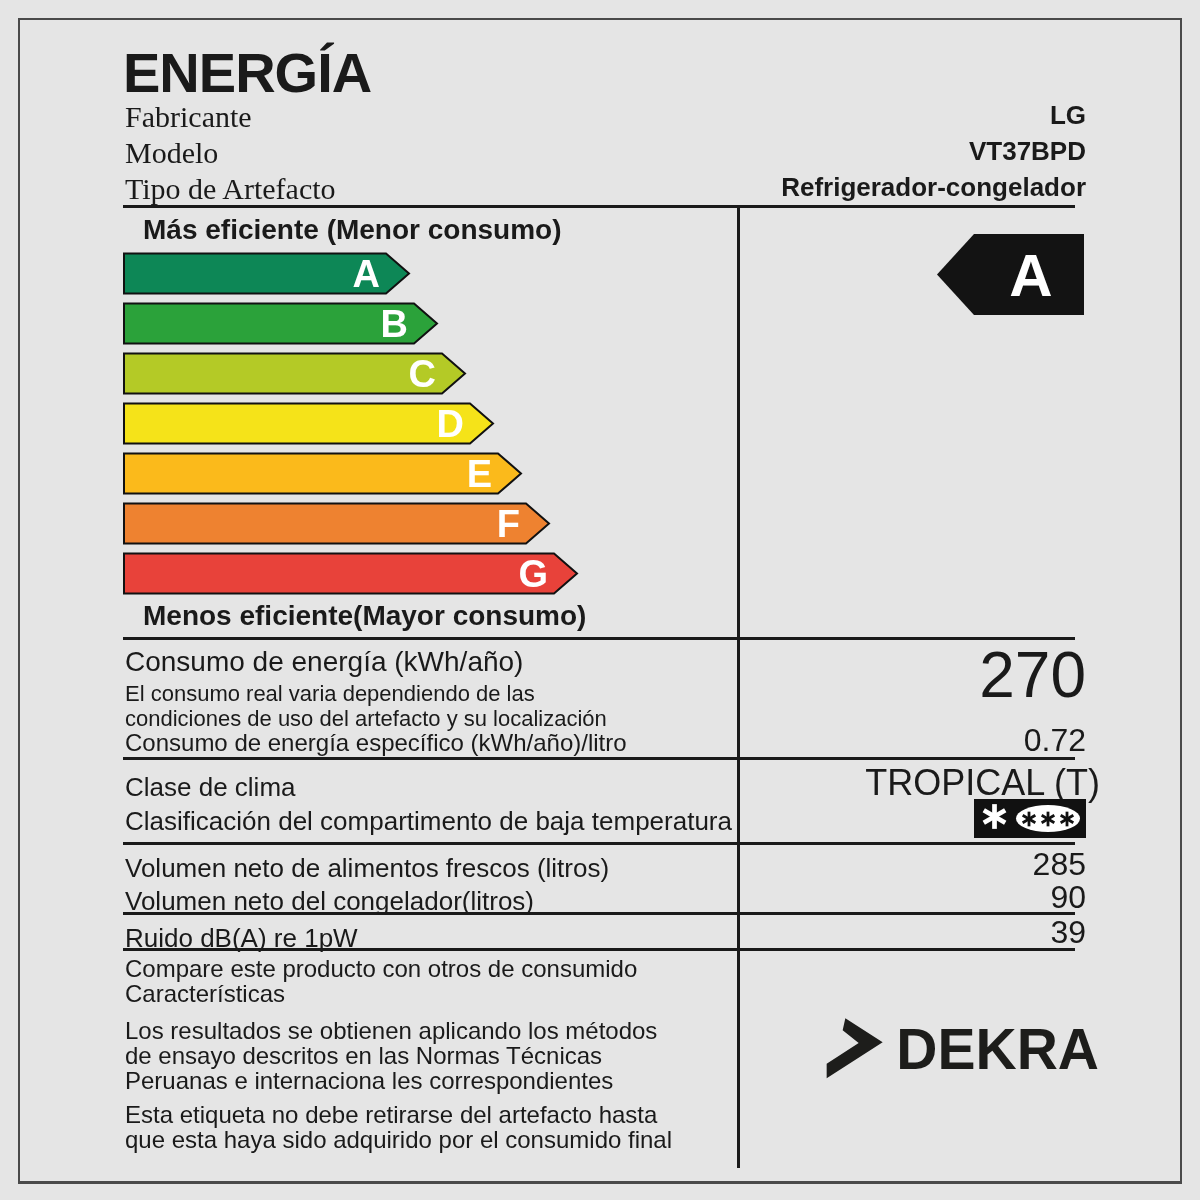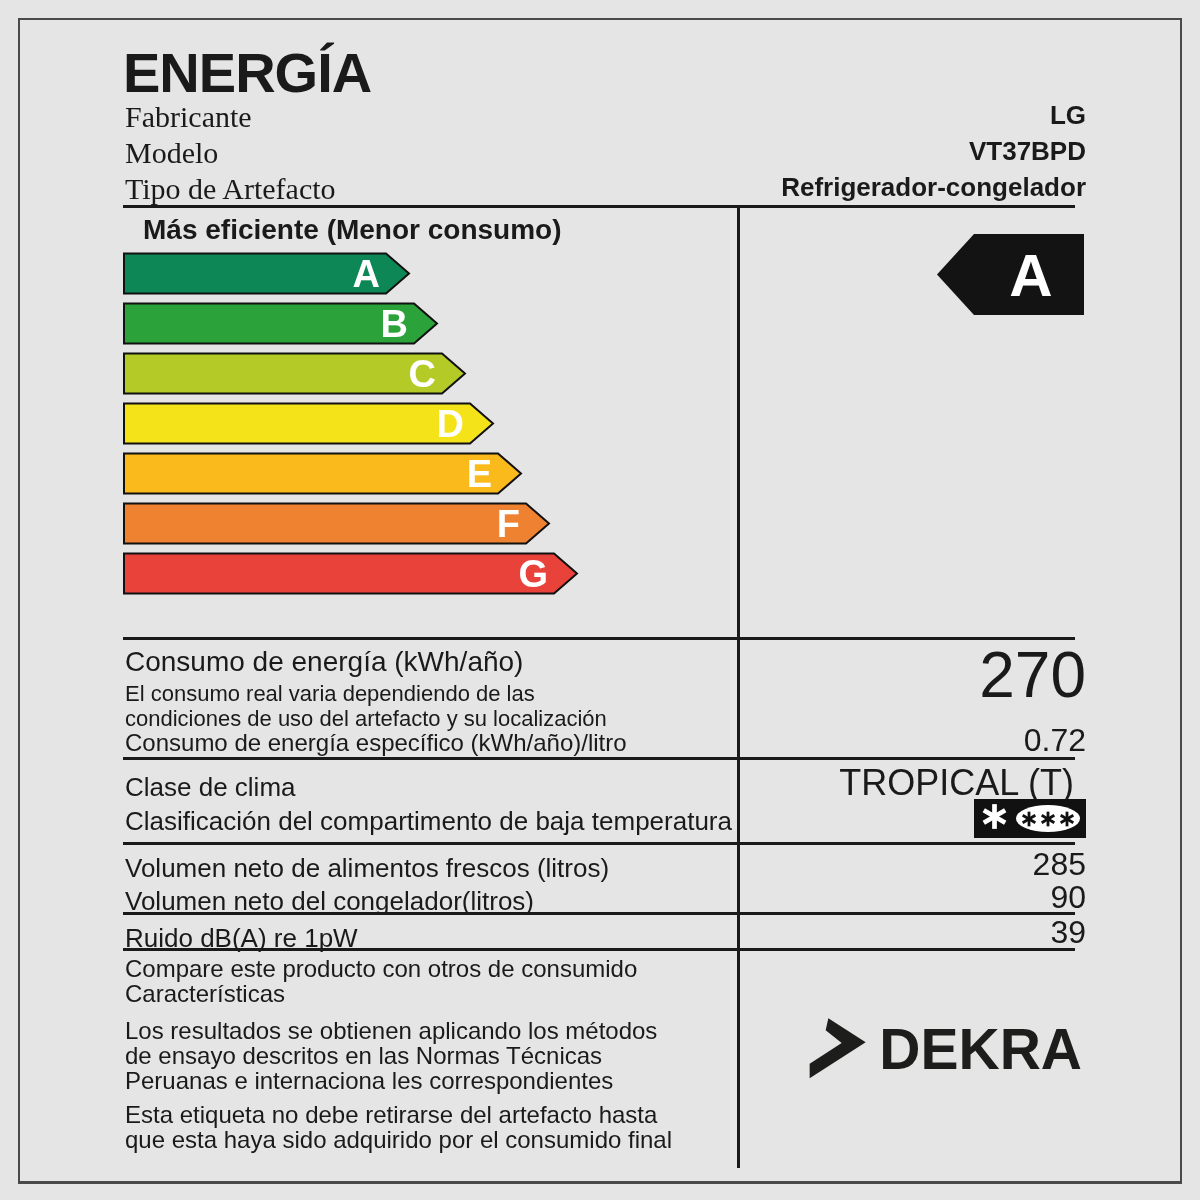--- a/index.html
+++ b/index.html
@@ -14,27 +14,27 @@
   .prow-label{left:125px;font-size:30px;font-family:Liberation Serif, serif;}
   .prow-value{right:125px;font-size:26px;font-weight:bold;text-align:right;}
   .hline{position:absolute;left:123px;width:952px;height:3px;background:#1a1a1a;}
   .vline{position:absolute;left:737px;top:205px;width:3px;height:963px;background:#1a1a1a;}
   .caption{left:125px;font-size:28px;font-weight:bold;margin-left:18px;}
   .scale{left:123px;top:252px;display:flex;flex-direction:column;gap:7px;}
   .metric-label{left:125px;font-size:26px;}
   .metric-note{left:125px;font-size:22px;}
   .metric-value{right:125px;text-align:right;font-size:32px;}
   .big-value{right:125px;text-align:right;font-size:64px;line-height:1;}
-  .climate-value{right:137px;text-align:right;font-size:36px;margin-left:22px;}
+  .climate-value{right:111px;text-align:right;font-size:36px;margin-left:22px;}
   .badge{position:absolute;right:125px;top:799px;width:112px;height:39px;background:#111;
     display:flex;align-items:center;justify-content:center;gap:8px;padding:0 4px;box-sizing:border-box;}
   .pill{width:64px;height:27px;background:#fff;border-radius:50%;
     display:flex;align-items:center;justify-content:center;gap:3px;}
   .foot{left:125px;font-size:24px;line-height:25px;}
-  .dekra{position:absolute;right:129px;top:1016px;display:flex;align-items:center;gap:12px;}
+  .dekra{position:absolute;right:112px;top:1016px;display:flex;align-items:center;gap:12px;}
   .dekra-text{font-size:57px;font-weight:bold;color:#1d1d1b;letter-spacing:0px;}
   .arrow-letter{font-weight:bold;fill:#ffffff;}
 </style>
 </head>
 <body>
 
 <div class="root">
   <div class="frame"></div>
 
   <div class="abs title">ENERGÍA</div>
@@ -77,20 +77,21 @@
       </svg>
       <svg width="428" height="43">
         <polygon points="1,1.5 403,1.5 426,21.5 403,41.5 1,41.5" fill="#ee8230" stroke="#111" stroke-width="2"></polygon>
         <text x="397" y="35" text-anchor="end" font-size="38" class="arrow-letter">F</text>
       </svg>
       <svg width="456" height="43">
         <polygon points="1,1.5 431,1.5 454,21.5 431,41.5 1,41.5" fill="#e8423a" stroke="#111" stroke-width="2"></polygon>
         <text x="425" y="35" text-anchor="end" font-size="38" class="arrow-letter">G</text>
       </svg>
     </div>
+  <div class="abs caption" style="top:600px">Menos eficiente(Mayor consumo)</div>
 
   <svg class="abs" style="right:125px;top:232px" width="152" height="85">
     <polygon points="150,2 150,83 40,83 3,42.5 40,2" fill="#131313"></polygon>
     <text x="97" y="64" text-anchor="middle" class="arrow-letter" font-size="60">A</text>
   </svg>
 
   <div class="abs metric-label" style="top:646px;font-size:28px">Consumo de energía (kWh/año)</div>
   <div class="abs metric-note" style="top:681px">El consumo real varia dependiendo de las</div>
   <div class="abs metric-note" style="top:706px">condiciones de uso del artefacto y su localización</div>
   <div class="abs big-value" style="top:643px">270</div>

